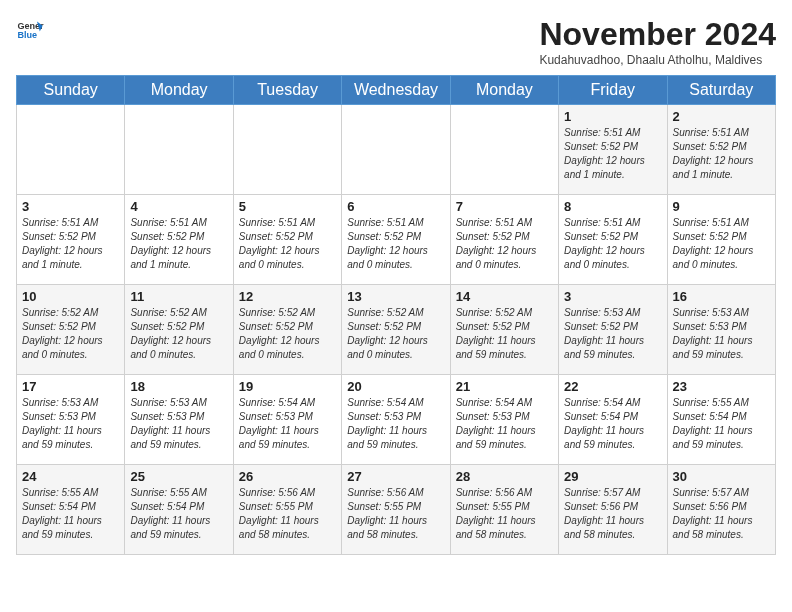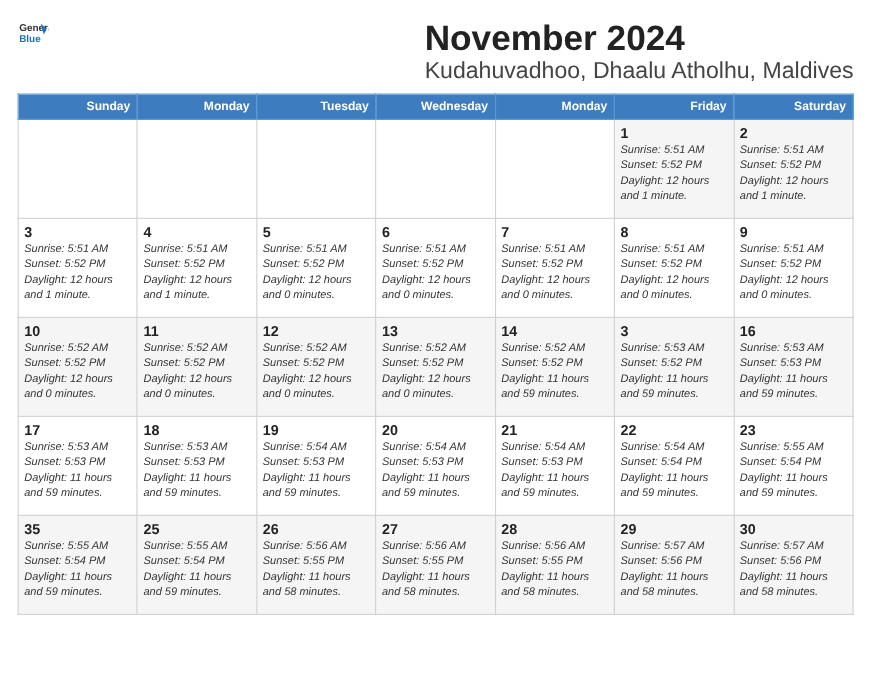--- a/index.html
+++ b/index.html
@@ -27,36 +27,36 @@
     }
     .title-block {
       text-align: left;
     }
     .month-title {
       font-size: 32px;
       font-weight: bold;
       color: #222;
     }
     .location {
-      font-size: 21px;
+      font-size: 12px;
       color: #444;
     }
     .calendar {
       width: 100%;
       border-collapse: collapse;
       table-layout: fixed;
     }
     .calendar thead th {
       background: #3d7dbf;
       color: #fff;
-      font-size: 11px;
-      font-weight: bold;
+      font-size: 16px;
+      font-weight: normal;
       padding: 5px 6px;
       border: 1px solid #5a9ad4;
-      text-align: right;
+      text-align: center;
     }
     .calendar tbody td {
       vertical-align: top;
       border: 1px solid #d0d0d0;
       padding: 4px 5px;
       font-size: 10.5px;
       color: #333;
       height: 90px;
     }
     .calendar tbody tr:nth-child(odd) td {
@@ -212,21 +212,21 @@
           <span class="day-number">22</span>
           <div class="day-info">Sunrise: 5:54 AM<br>Sunset: 5:54 PM<br>Daylight: 11 hours<br>and 59 minutes.</div>
         </td>
         <td>
           <span class="day-number">23</span>
           <div class="day-info">Sunrise: 5:55 AM<br>Sunset: 5:54 PM<br>Daylight: 11 hours<br>and 59 minutes.</div>
         </td>
       </tr>
       <tr>
         <td>
-          <span class="day-number">35</span>
+          <span class="day-number">24</span>
           <div class="day-info">Sunrise: 5:55 AM<br>Sunset: 5:54 PM<br>Daylight: 11 hours<br>and 59 minutes.</div>
         </td>
         <td>
           <span class="day-number">25</span>
           <div class="day-info">Sunrise: 5:55 AM<br>Sunset: 5:54 PM<br>Daylight: 11 hours<br>and 59 minutes.</div>
         </td>
         <td>
           <span class="day-number">26</span>
           <div class="day-info">Sunrise: 5:56 AM<br>Sunset: 5:55 PM<br>Daylight: 11 hours<br>and 58 minutes.</div>
         </td>

